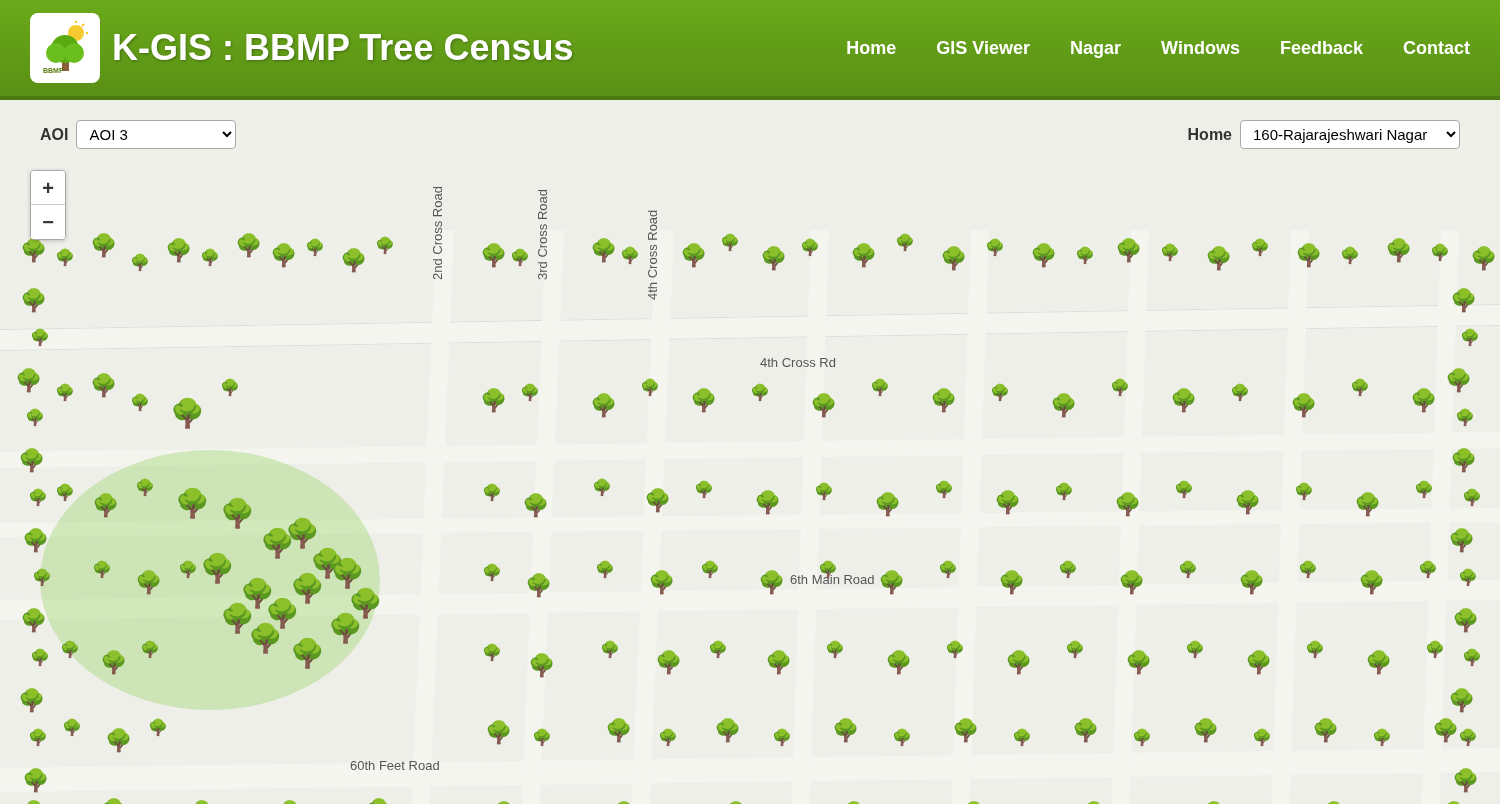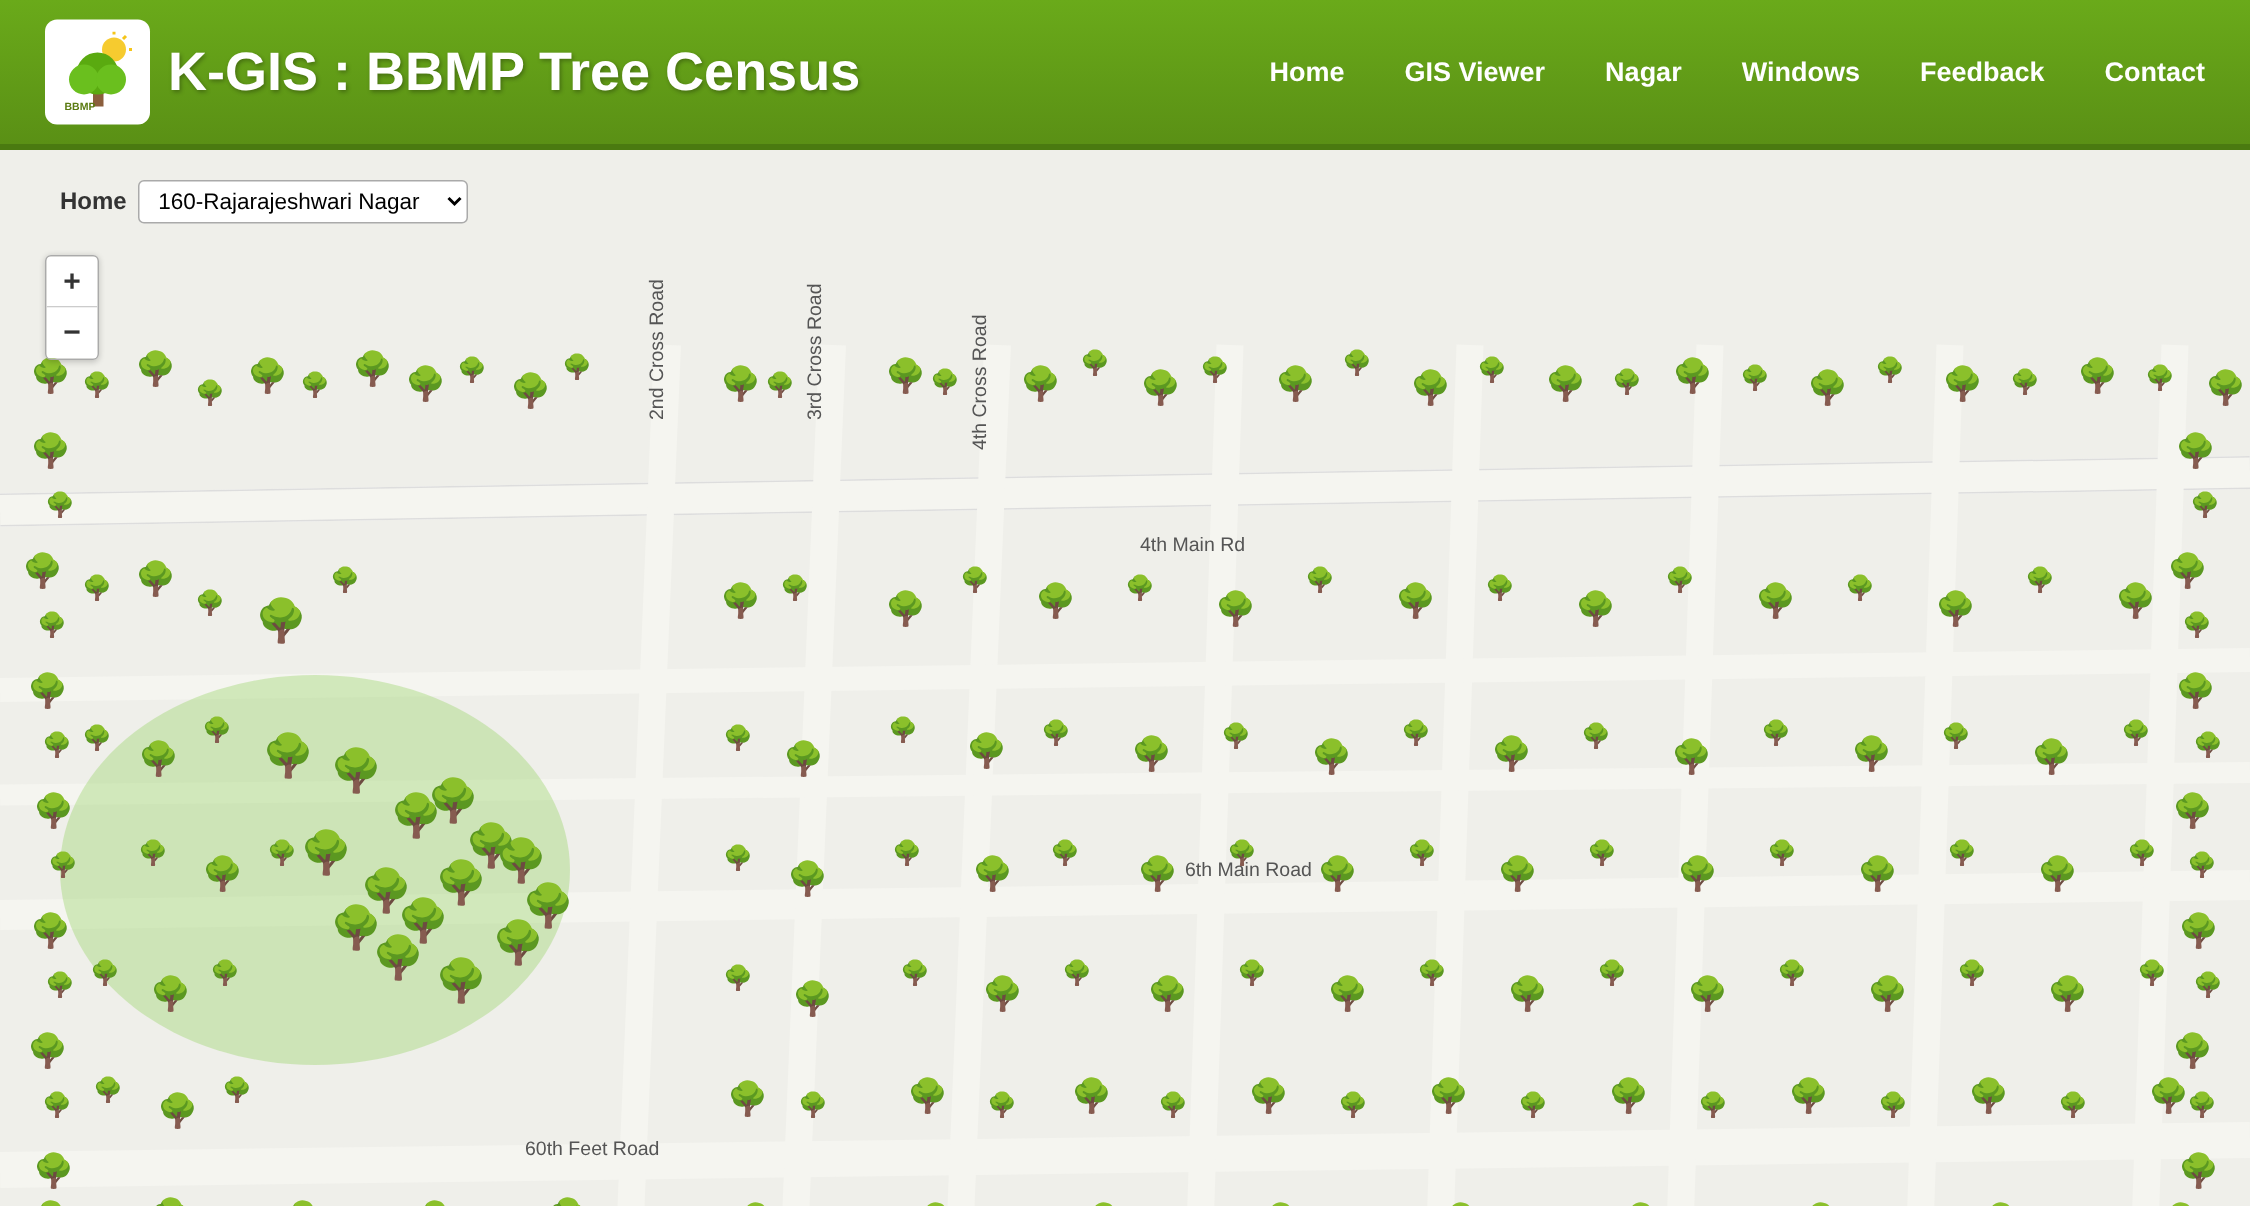--- a/index.html
+++ b/index.html
@@ -225,25 +225,35 @@
 
     <line x1="0" y1="360" x2="1500" y2="340" stroke="#f5f5f0" stroke-width="16"></line>
     <line x1="0" y1="430" x2="1500" y2="415" stroke="#f5f5f0" stroke-width="14"></line>
 
     <ellipse cx="210" cy="480" rx="170" ry="130" fill="rgba(144,210,90,0.35)"></ellipse>
   </svg>
 
   <div class="road-label" style="top:180px;left:430px;transform:rotate(-90deg);transform-origin:top left;">2nd Cross Road</div>
   <div class="road-label" style="top:180px;left:535px;transform:rotate(-90deg);transform-origin:top left;">3rd Cross Road</div>
   <div class="road-label" style="top:200px;left:645px;transform:rotate(-90deg);transform-origin:top left;">4th Cross Road</div>
-  <div class="road-label" style="top:255px;left:760px;">4th Main Rd</div>
+  <div class="road-label" style="top:255px;left:760px;">4th Cross Rd</div>
   <div class="road-label" style="top:472px;left:790px;">6th Main Road</div>
   <div class="road-label" style="top:658px;left:350px;">60th Feet Road</div>
 
   <div id="map-controls">
+    <div id="aoi-control">
+      <span class="control-label">AOI</span>
+      <select class="map-select">
+        <option>AOI 1</option>
+        <option>AOI 2</option>
+        <option selected="">AOI 3</option>
+        <option>AOI 4</option>
+        <option>AOI 5</option>
+      </select>
+    </div>
     <div id="wards-control">
       <span class="control-label">Home</span>
       <select class="map-select" style="min-width:220px;">
         <option selected="">160-Rajarajeshwari Nagar</option>
         <option>161-Nayandahalli</option>
         <option>162-Govindaraja Nagar</option>
       </select>
     </div>
   </div>
 

